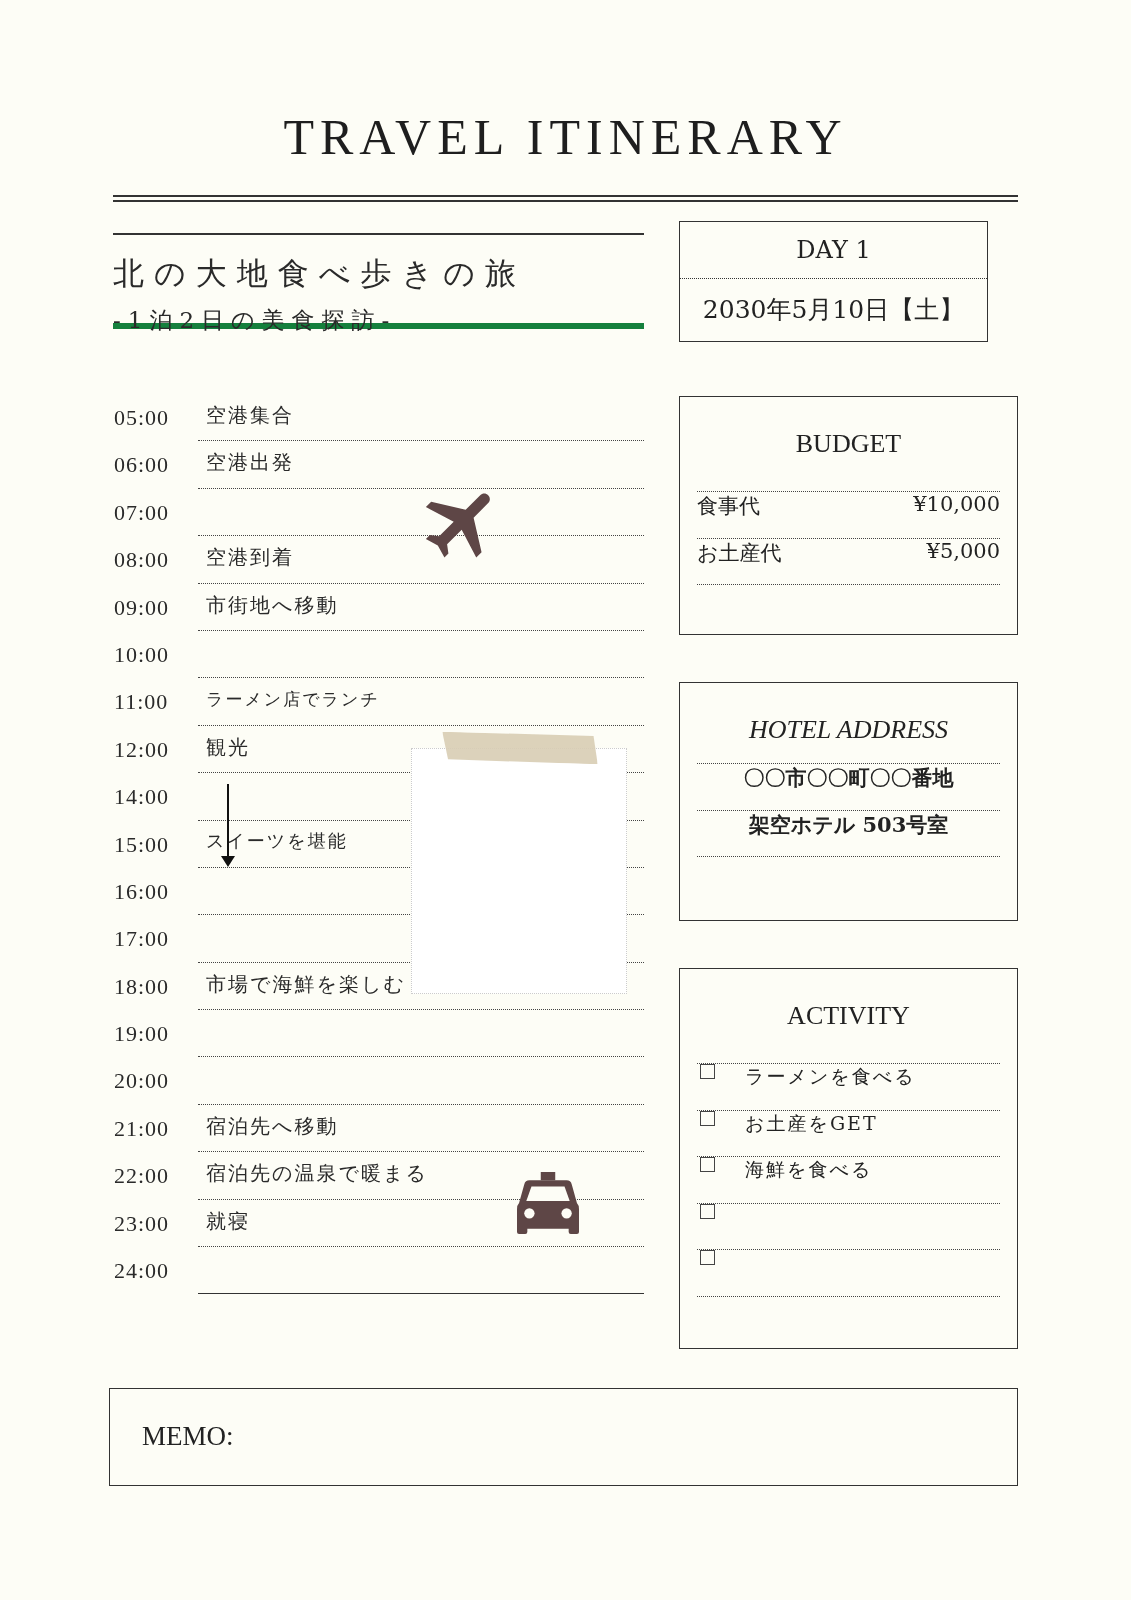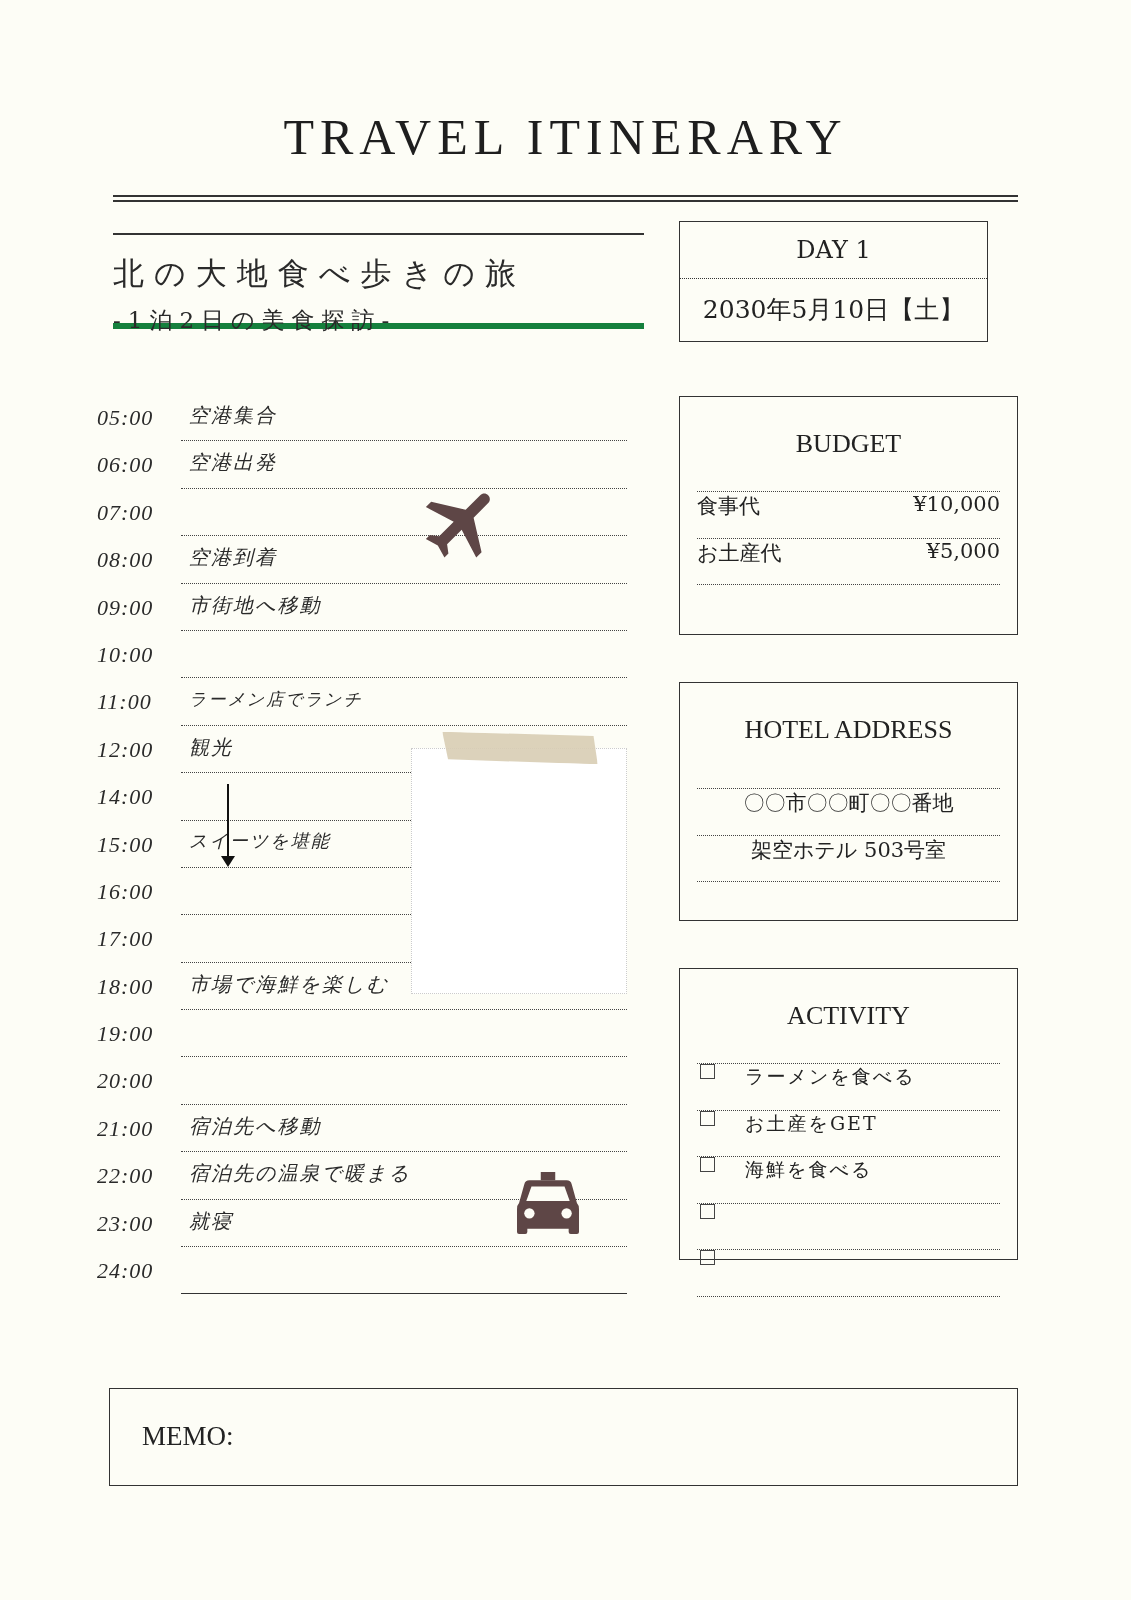--- a/index.html
+++ b/index.html
@@ -13,21 +13,21 @@
     font-family: Liberation Serif, serif; font-size: 50px; letter-spacing: 6px; color: #1e1e1e;
   }
   .dbl-rule { left: 113px; width: 905px; top: 195px; height: 7px; border-top: 2px solid #333; border-bottom: 2px solid #333; box-sizing: border-box; }
   .trip-box { left: 113px; width: 531px; top: 233px; height: 96px; border-top: 2px solid #333; border-bottom: 6px solid #15803d; box-sizing: border-box; text-align: left; }
   .trip-title { margin-top: 18px; font-size: 31px; letter-spacing: 10px; color: #2a2a2a; }
   .trip-sub { margin-top: 10px; font-size: 23px; letter-spacing: 7px; color: #2a2a2a; }
   .day-box { left: 679px; width: 309px; top: 221px; height: 121px; border: 1.5px solid #333; box-sizing: border-box; text-align: center; }
   .day-label { height: 56px; line-height: 56px; font-size: 24px; border-bottom: 1.5px dotted #333; }
   .day-date { height: 62px; line-height: 62px; font-size: 25px; }
 
-  .schedule { left: 96px; top: 394px; width: 531px; font-style: italic; }
+  .schedule { left: 113px; top: 394px; width: 531px; }
   .row { position: relative; height: 47.4px; }
   .row .time { position: absolute; left: 1px; top: 11px; font-size: 22px; color: #2a2a2a; font-family: "Liberation Serif", serif; letter-spacing: 1px; }
   .row .act { position: absolute; left: 93px; top: 8px; font-size: 20px; color: #2a2a2a; letter-spacing: 2px; }
   .row .line { position: absolute; left: 85px; right: 0; bottom: 0; border-bottom: 1.5px dotted #444; }
   .row.last .line { border-bottom: 1.5px solid #333; }
 
   .panel { left: 679px; width: 339px; border: 1.5px solid #333; box-sizing: border-box; }
   .panel h3 { margin: 0; text-align: center; font-weight: normal; font-size: 26px; font-family: "Liberation Serif", serif; color: #222; }
   .panel .rows { position: absolute; left: 17px; right: 17px; }
   .prow { height: 46.5px; border-top: 1.5px dotted #444; box-sizing: border-box; display: flex; align-items: flex-start; justify-content: space-between; font-size: 21px; }
@@ -187,29 +187,29 @@
     </div>
     <div class="prow">
       <span>お土産代</span>
       <span>¥5,000</span>
     </div>
     <div class="prow end"></div>
   </div>
 </div>
 
 <div class="abs panel" style="top:682px;height:239px;">
-  <h3 style="margin-top:32px;">HOTEL ADDRESS</h3>
-  <div class="rows" style="top:105px;">
+  <h3 style="margin-top:32px;font-style:italic;">HOTEL ADDRESS</h3>
+  <div class="rows" style="top:80px;font-weight:bold;">
     <div class="prow center">〇〇市〇〇町〇〇番地</div>
     <div class="prow center">架空ホテル 503号室</div>
     <div class="prow end"></div>
   </div>
 </div>
 
-<div class="abs panel" style="top:968px;height:292px;">
+<div class="abs panel" style="top:968px;height:381px;">
   <h3 style="margin-top:32px;">ACTIVITY</h3>
   <div class="rows" style="top:94px;">
     <div class="prow check">
         <span class="checkbox"></span>
         <span>ラーメンを食べる</span>
       </div>
     <div class="prow check">
         <span class="checkbox"></span>
         <span>お土産をGET</span>
       </div>

